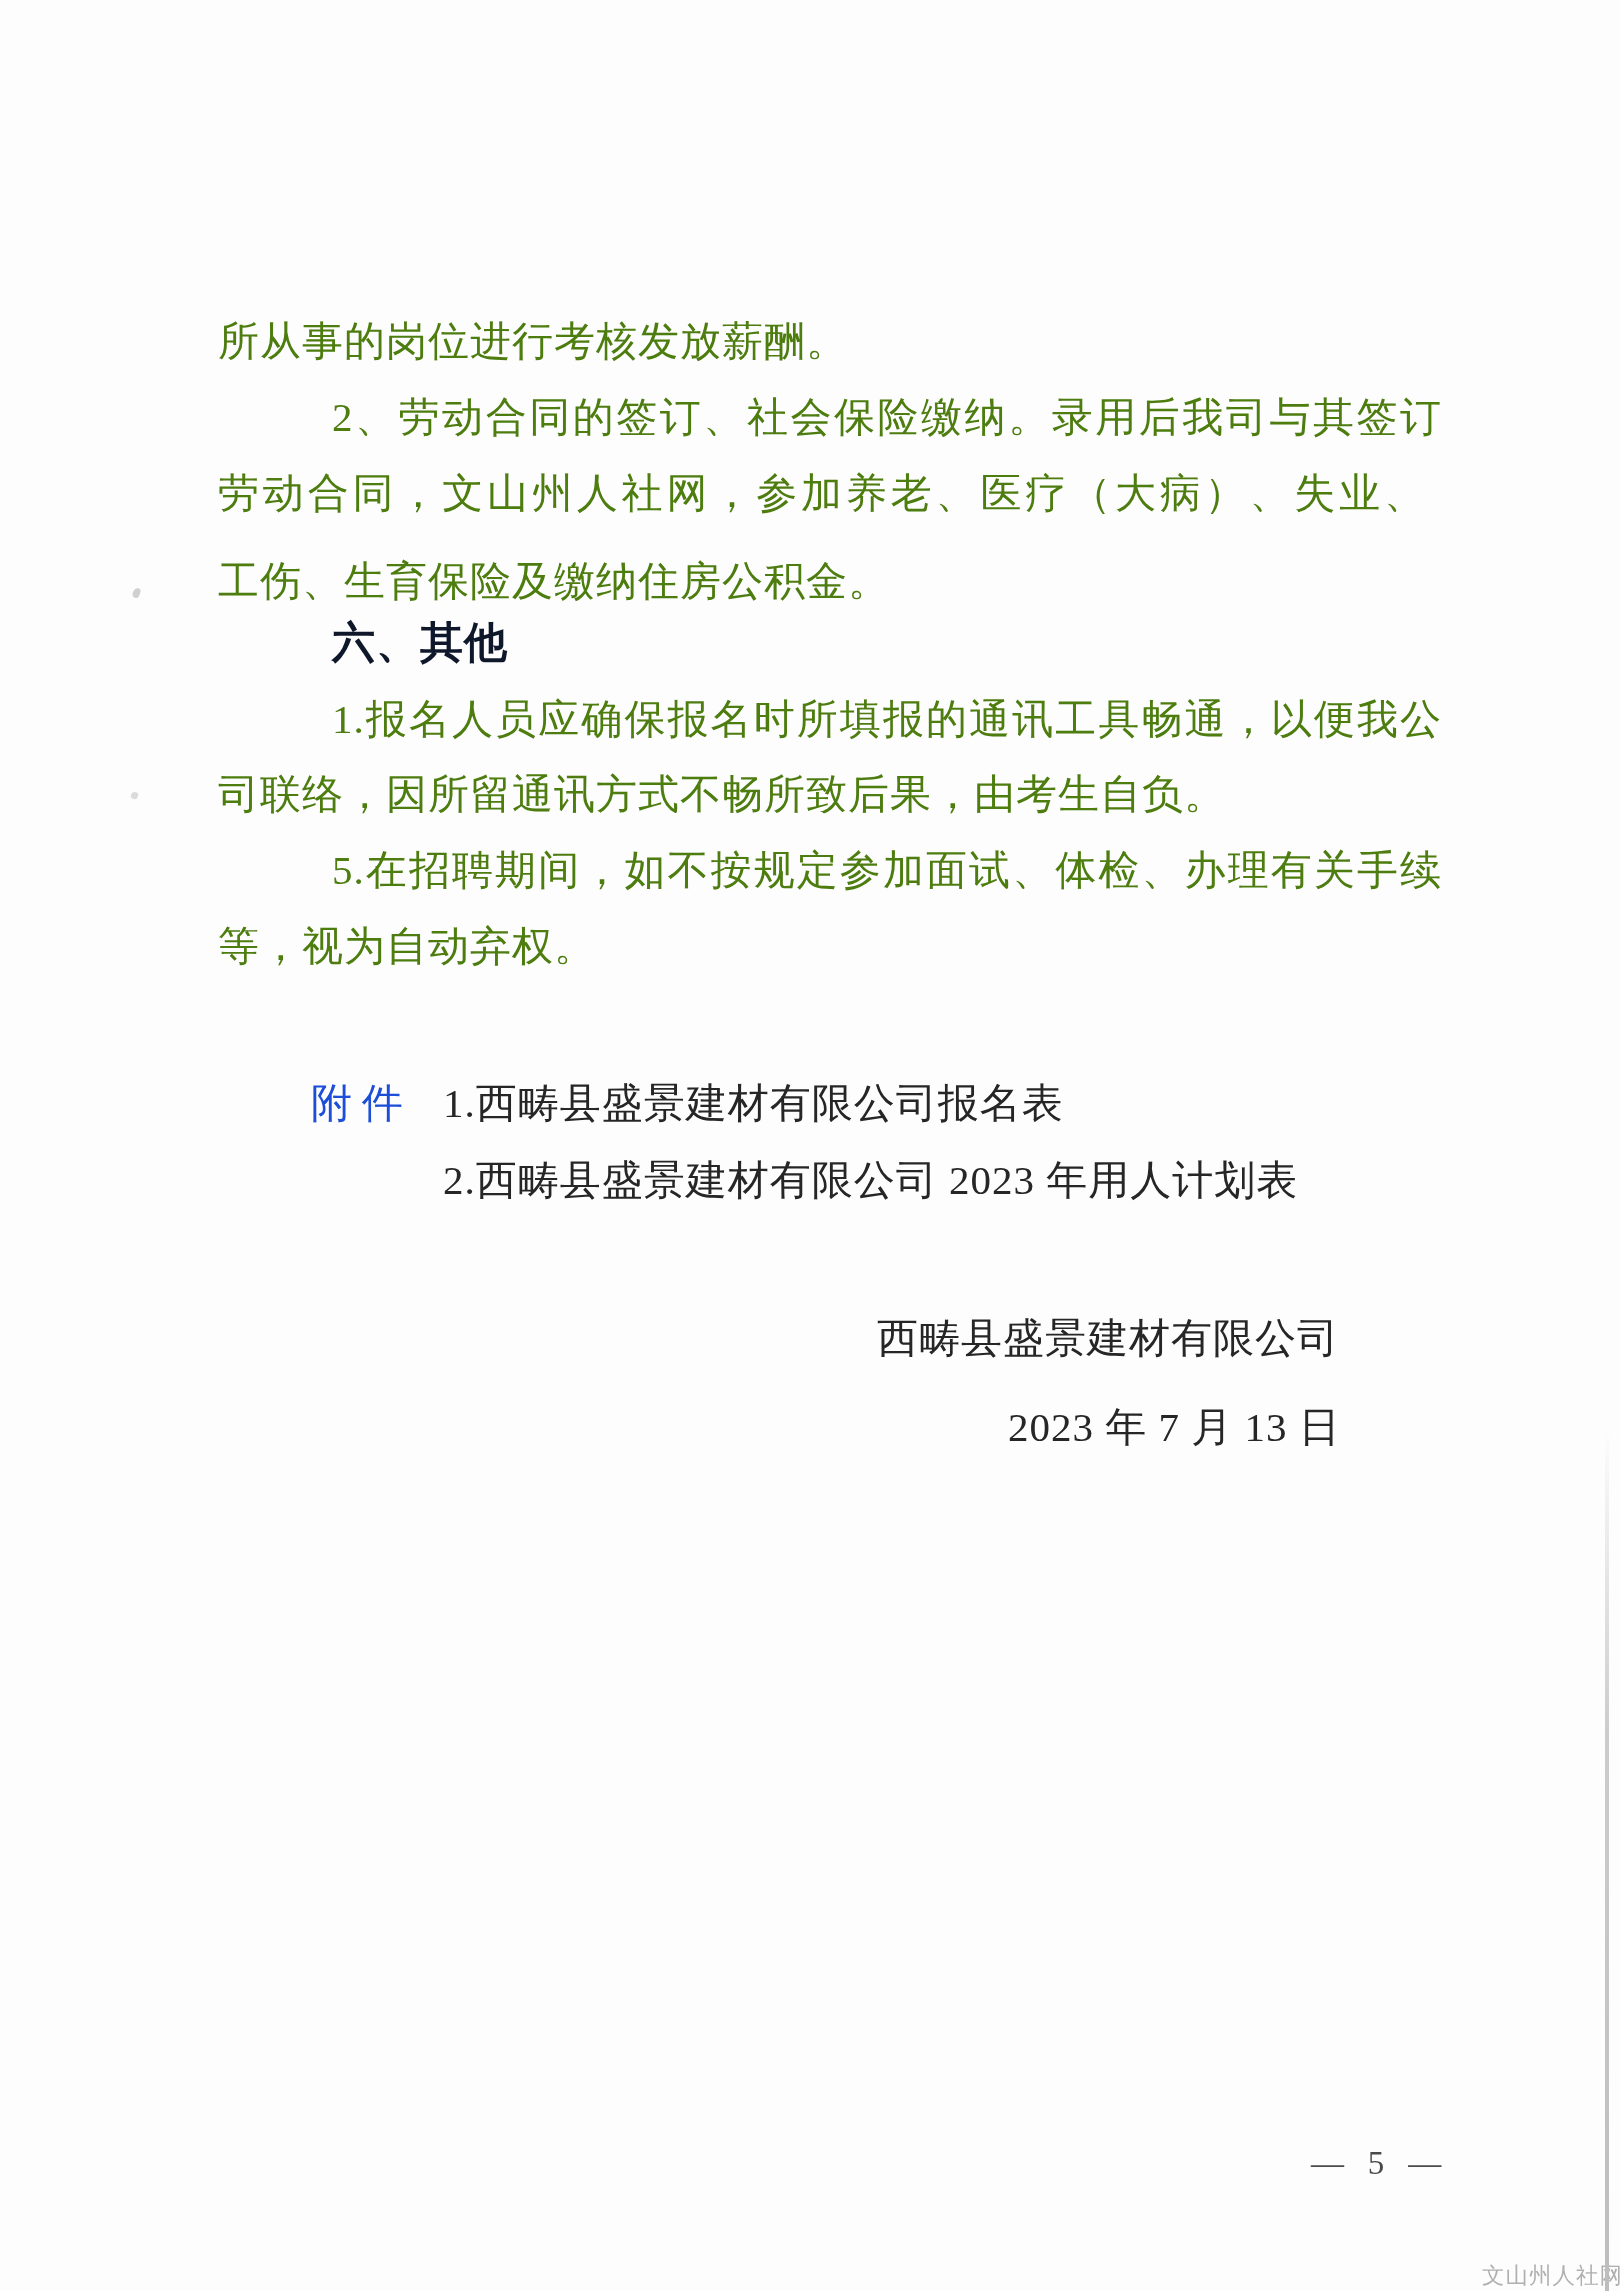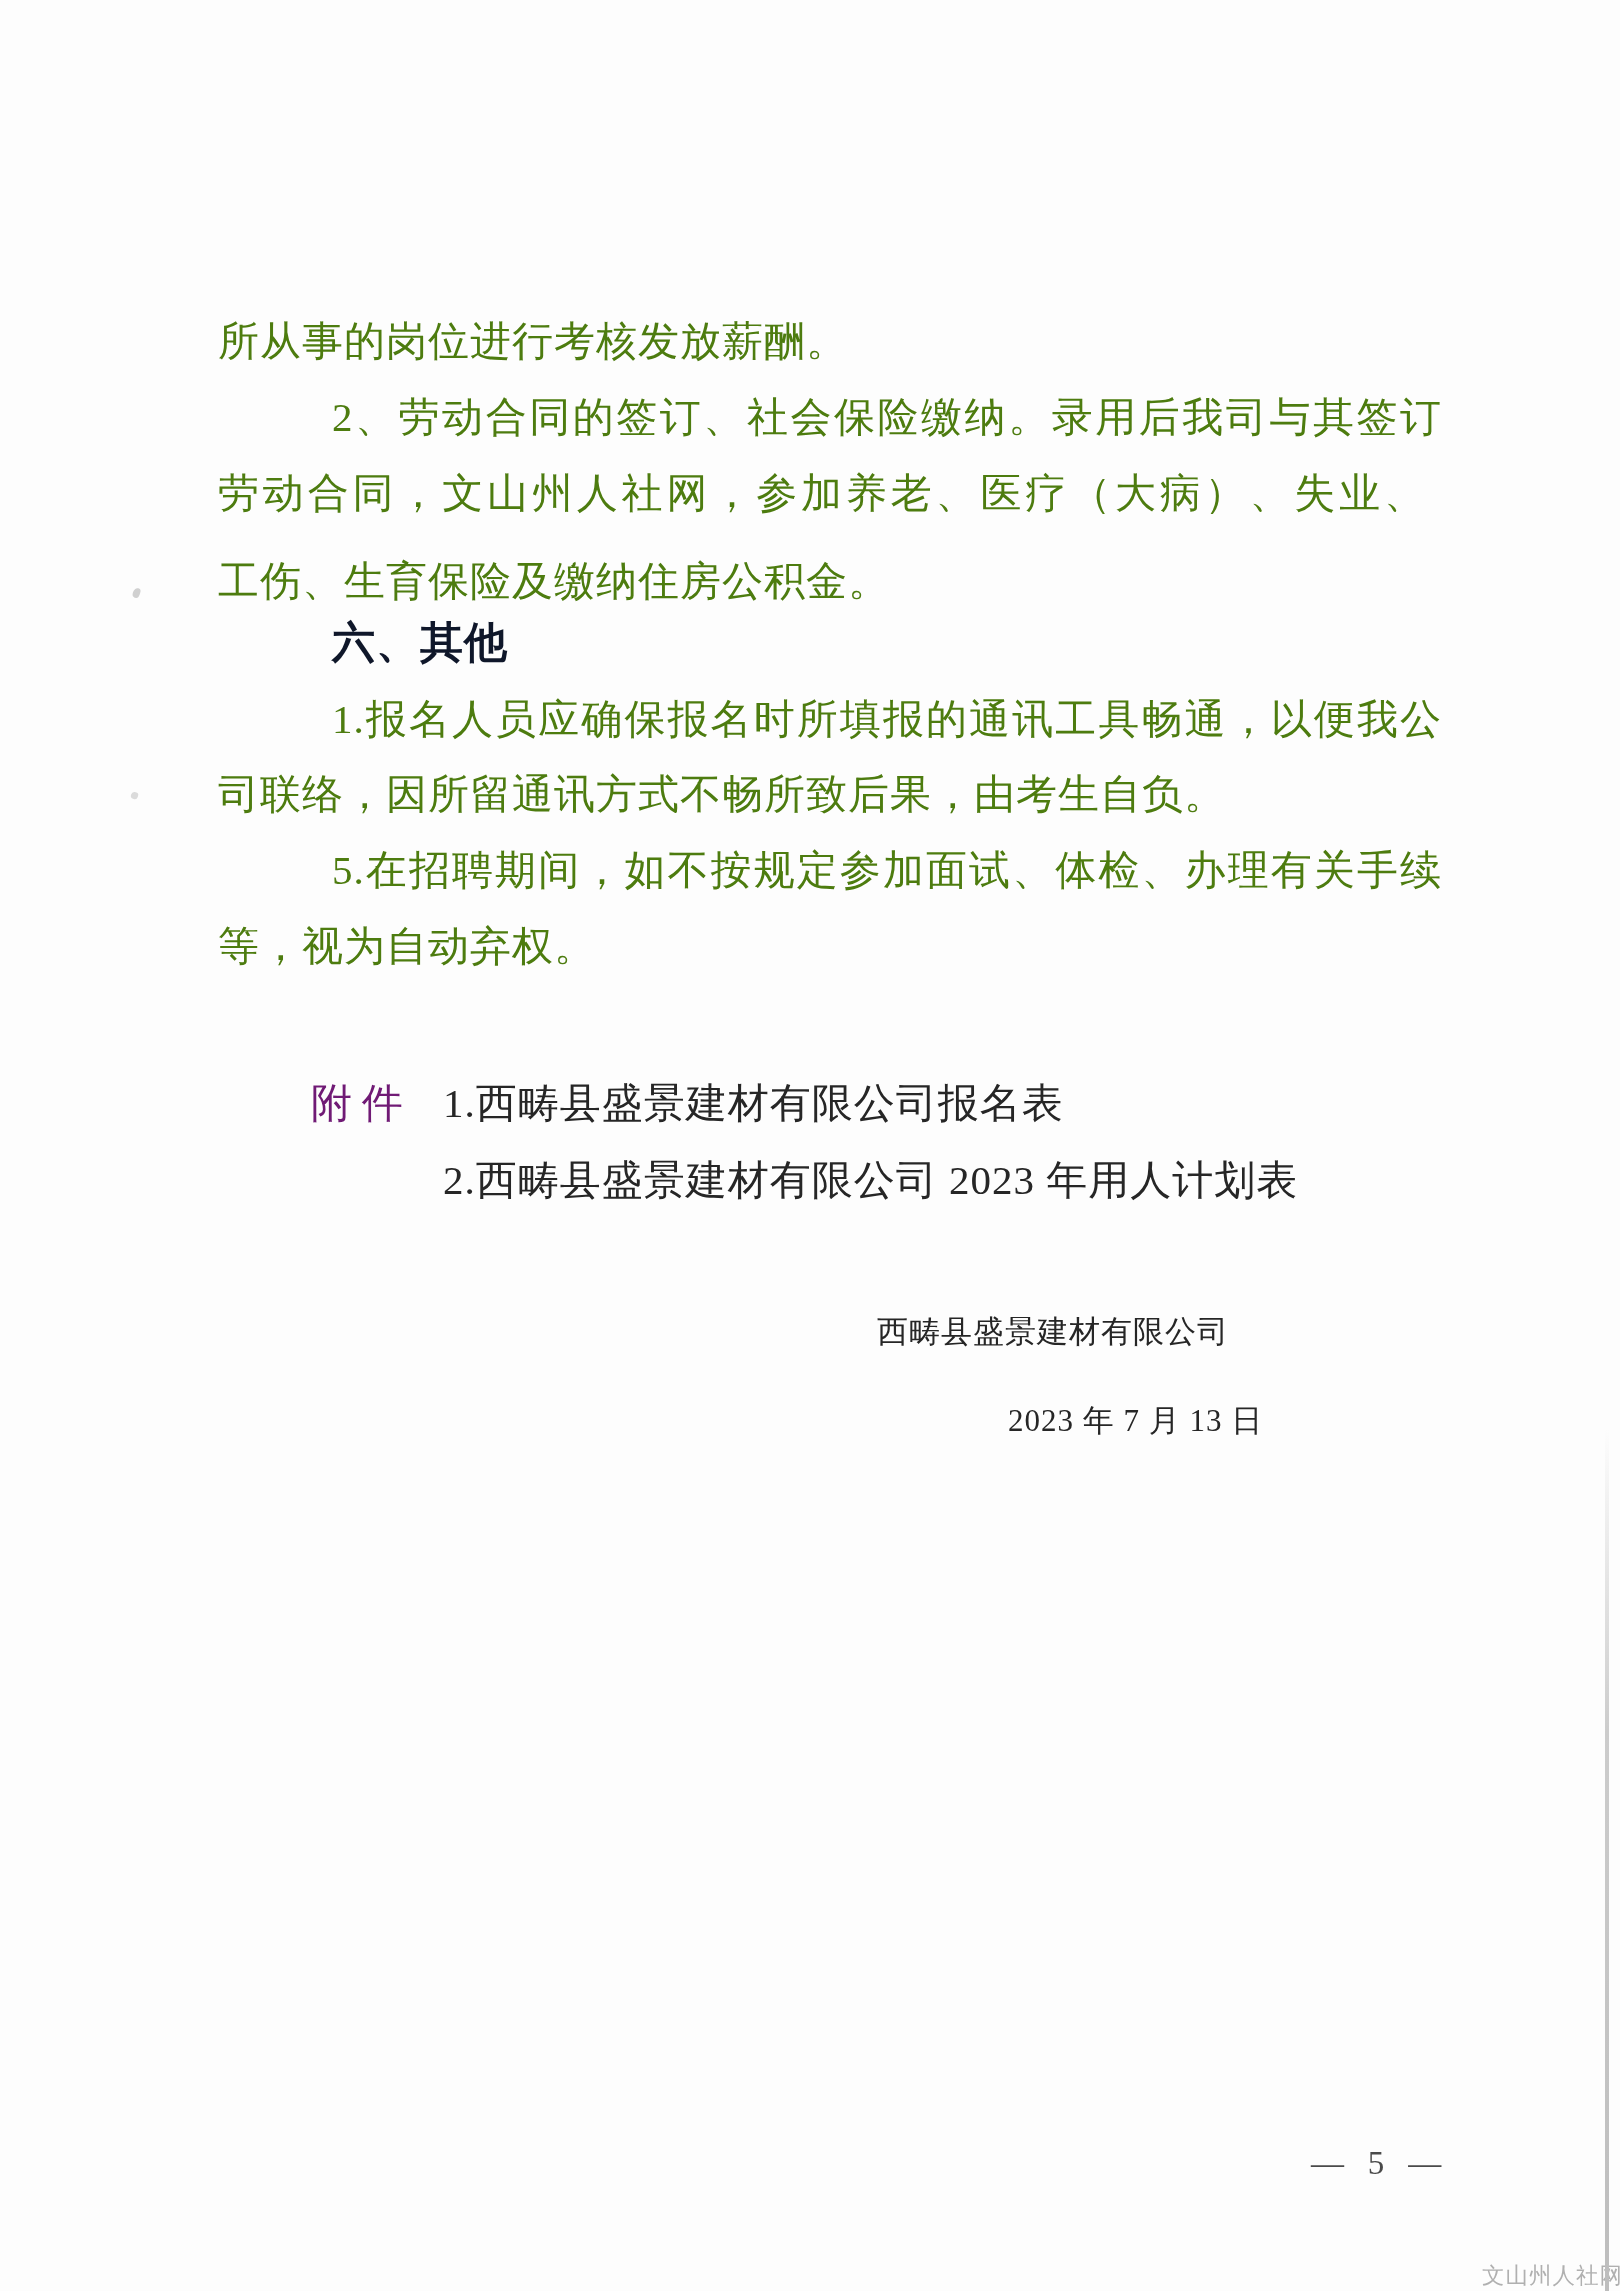--- a/index.html
+++ b/index.html
@@ -28,23 +28,23 @@
   .indent{left:311px;margin-left:21px;}
   .flush{left:218px;}
   .w-indent{width:1110px;}
   .w-flush{width:1208px;}
   .heading{
     font-family:"Liberation Sans","DejaVu Sans",sans-serif;
     font-weight:700;
     color:#0f172a;
     font-size:43px;
   }
-  .attach-label{position:absolute;font-size:41px;letter-spacing:9.8px;color:#701a75;white-space:pre;}
+  .attach-label{position:absolute;font-size:41px;letter-spacing:9.8px;color:#1d4ed8;white-space:pre;}
   .attach-item{position:absolute;font-size:41px;letter-spacing:1px;color:#262626;white-space:pre;}
-  .sig{position:absolute;font-size:31px;letter-spacing:1px;color:#262626;white-space:pre;}
+  .sig{position:absolute;font-size:41px;letter-spacing:1px;color:#262626;white-space:pre;}
   .page-num{
     position:absolute;left:1311px;top:2145px;
     font-size:33px;letter-spacing:7.8px;color:#4a4a4a;white-space:pre;
   }
   .watermark{
     position:absolute;left:1482px;top:2260px;
     font-size:22.5px;color:#b0b0b0;letter-spacing:1px;white-space:pre;
   }
   .scan-line{
     position:absolute;left:1605px;top:1429px;width:3.9px;height:863px;

